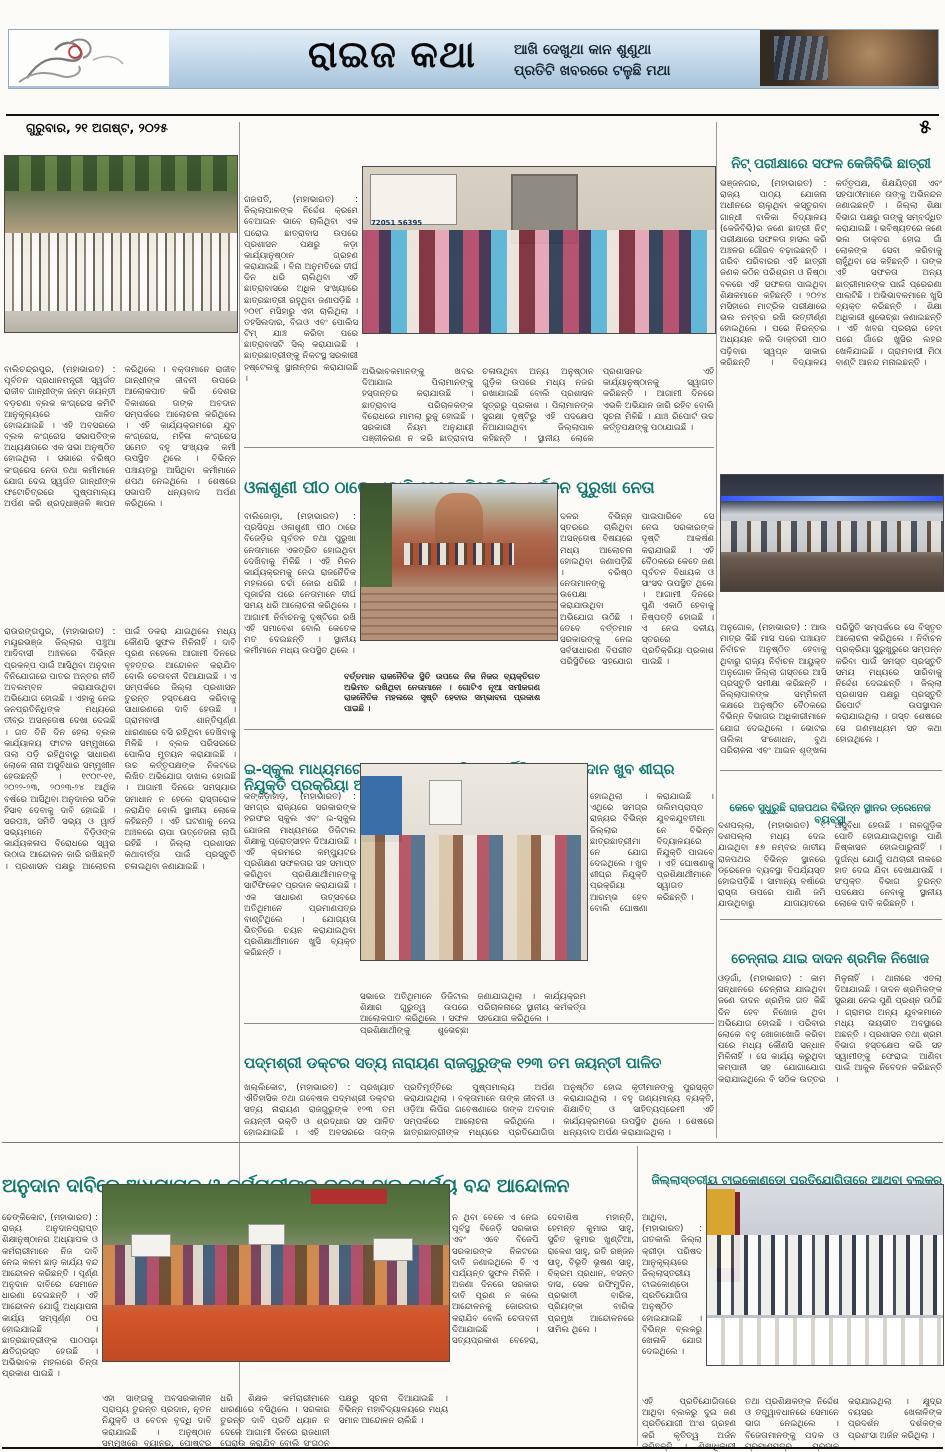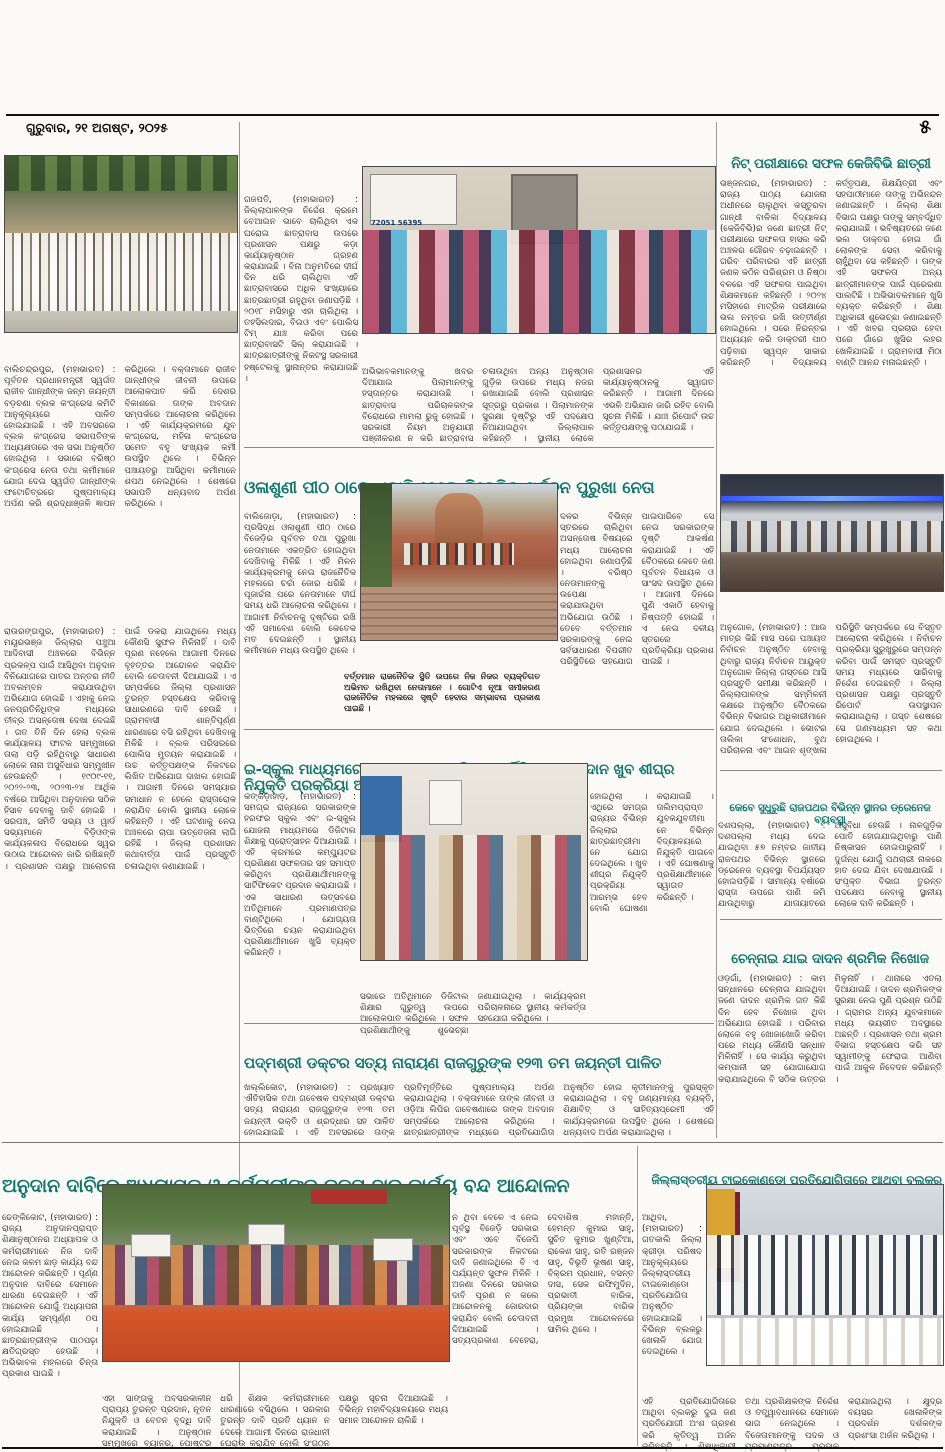--- a/index.html
+++ b/index.html
@@ -36,20 +36,39 @@
   .mast-photo .glint{position:absolute;left:8%;top:10%;width:30%;height:80%;
       background:repeating-linear-gradient(100deg,rgba(120,160,200,.55) 0 5px,rgba(40,60,90,.5) 5px 11px);}
   .dl{font-size:12.5px;font-weight:bold;color:#000;}
   .pageno{font-size:19px;font-weight:bold;color:#000;}
 </style>
 </head>
 <body>
 
 <div class="page">
 
+  <div class="masthead">
+    <div class="sketch">
+      <svg width="160" height="56" viewBox="0 0 160 56">
+        <path d="M18 48 C30 30 42 26 58 30 C70 33 76 26 70 18 C64 10 52 12 46 20" fill="none" stroke="#7a7a7a" stroke-width="2.4"></path>
+        <path d="M10 52 C26 40 40 42 52 46 C62 49 74 44 70 36" fill="none" stroke="#9a9a9a" stroke-width="2"></path>
+        <path d="M60 14 C66 8 76 8 80 14 C84 20 80 26 74 28" fill="none" stroke="#8a8a8a" stroke-width="2"></path>
+        <circle cx="66" cy="22" r="6" fill="none" stroke="#c23b3b" stroke-width="1.8"></circle>
+        <path d="M84 30 C96 24 108 26 114 34" fill="none" stroke="#b0b0b0" stroke-width="1.6"></path>
+      </svg>
+    </div>
+    <div class="m-title">ରାଇଜ କଥା</div>
+    <div class="m-tag">
+      <div>ଆଖି ଦେଖୁଥା କାନ ଶୁଣୁଥା</div>
+      <div>ପ୍ରତିଟି ଖବରରେ ଟଳୁଛି ମଥା</div>
+    </div>
+    <div class="mast-photo">
+        <div class="glint"></div>
+      </div>
+  </div>
 
   <div class="abs dl" style="left:26px;top:92px;">ଗୁରୁବାର, ୨୧ ଅଗଷ୍ଟ, ୨୦୨୫</div>
   <div class="abs pageno" style="right:14px;top:87px;">୫</div>
   <div class="rule-heavy" style="left:6px;top:114px;width:933px;height:2px;"></div>
 
   <div class="abs hl hl-md" style="left:4px;top:127px;width:232px;border-bottom:1px solid #333;padding-bottom:2px;">ବଡ଼ଚଣା କଂଗ୍ରେସ ଆନୁକୂଲ୍ୟରେ ରାଜିବ ଜୟନ୍ତୀ ପାଳିତ</div>
   <div class="photo" style="left:4px;top:155px;width:232px;height:176px;
        background:linear-gradient(180deg,#7d9061 0%,#5a6d43 16%,#87876b 30%,#b3a07e 44%,#d8d2c6 58%,#e4e1d8 72%,#b7b2a6 100%);">
     <div class="layer" style="bottom:12%;height:44%;background:repeating-linear-gradient(90deg,#f4f2ec 0 7px,#857c6e 7px 9px,#ffffff 9px 16px,#645c51 16px 18px);opacity:.9;"></div>
     <div class="layer" style="top:0;height:20%;background:repeating-linear-gradient(90deg,rgba(46,74,38,.8) 0 14px,rgba(96,128,66,.8) 14px 26px);"></div>

